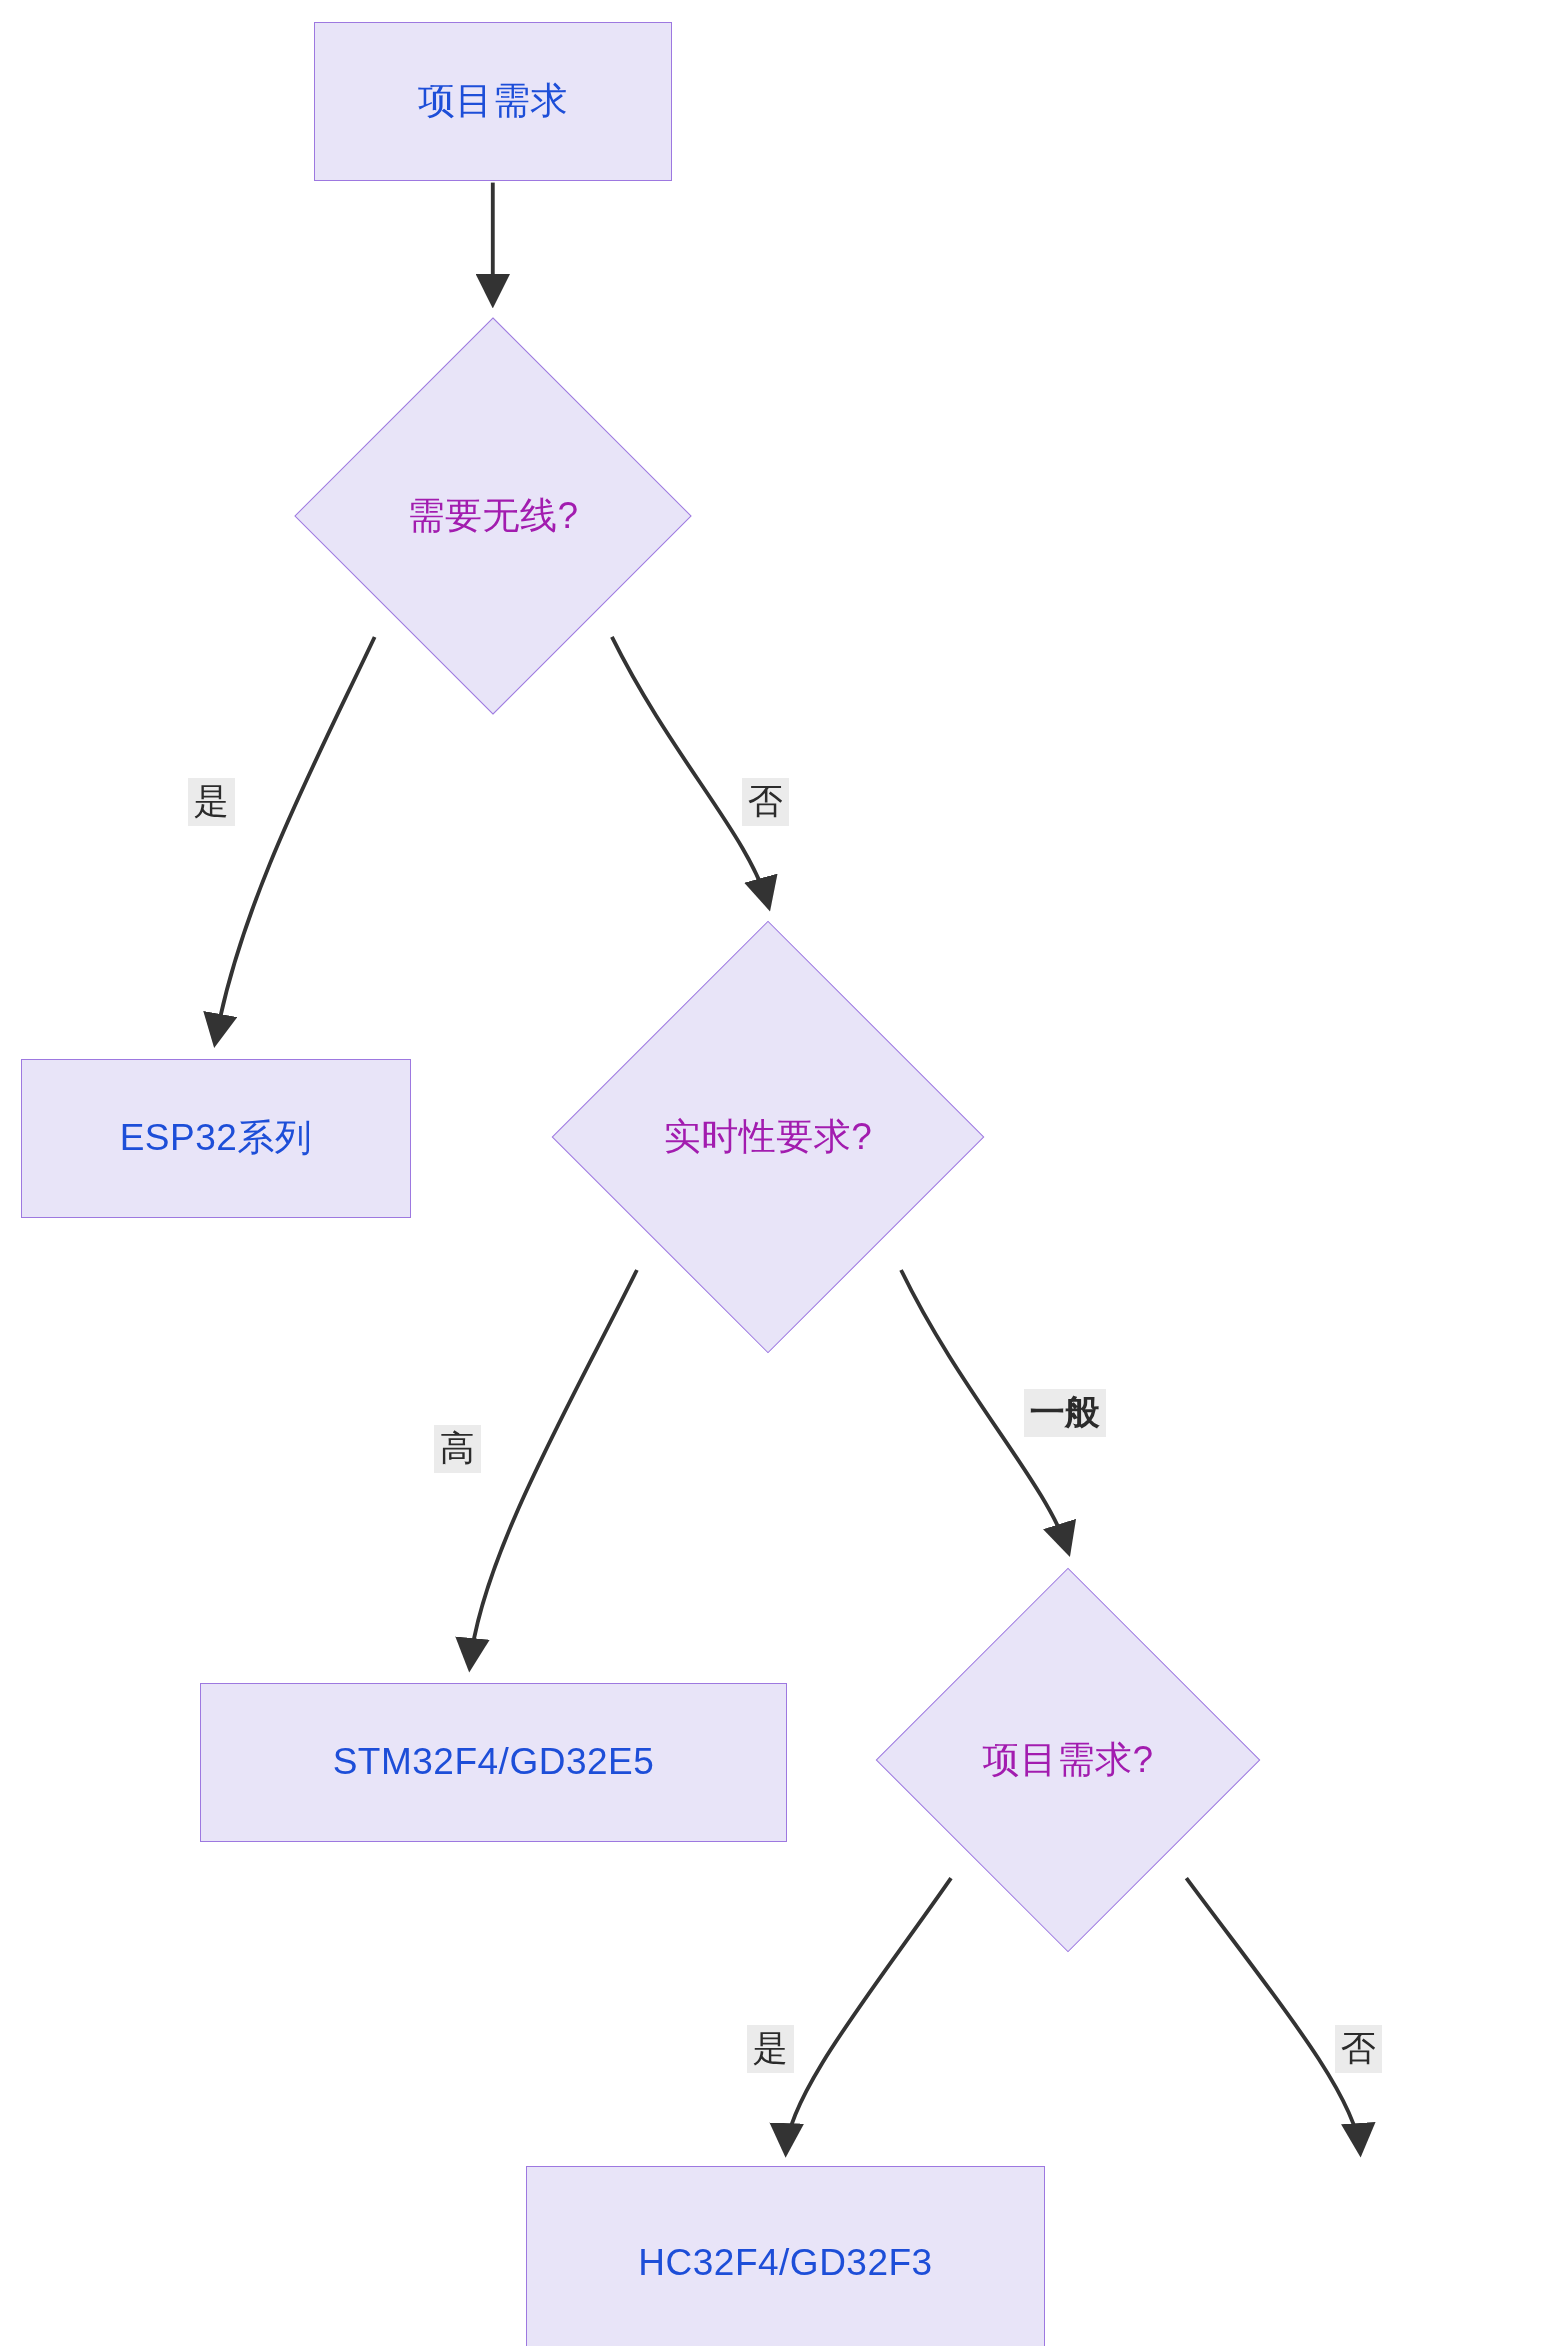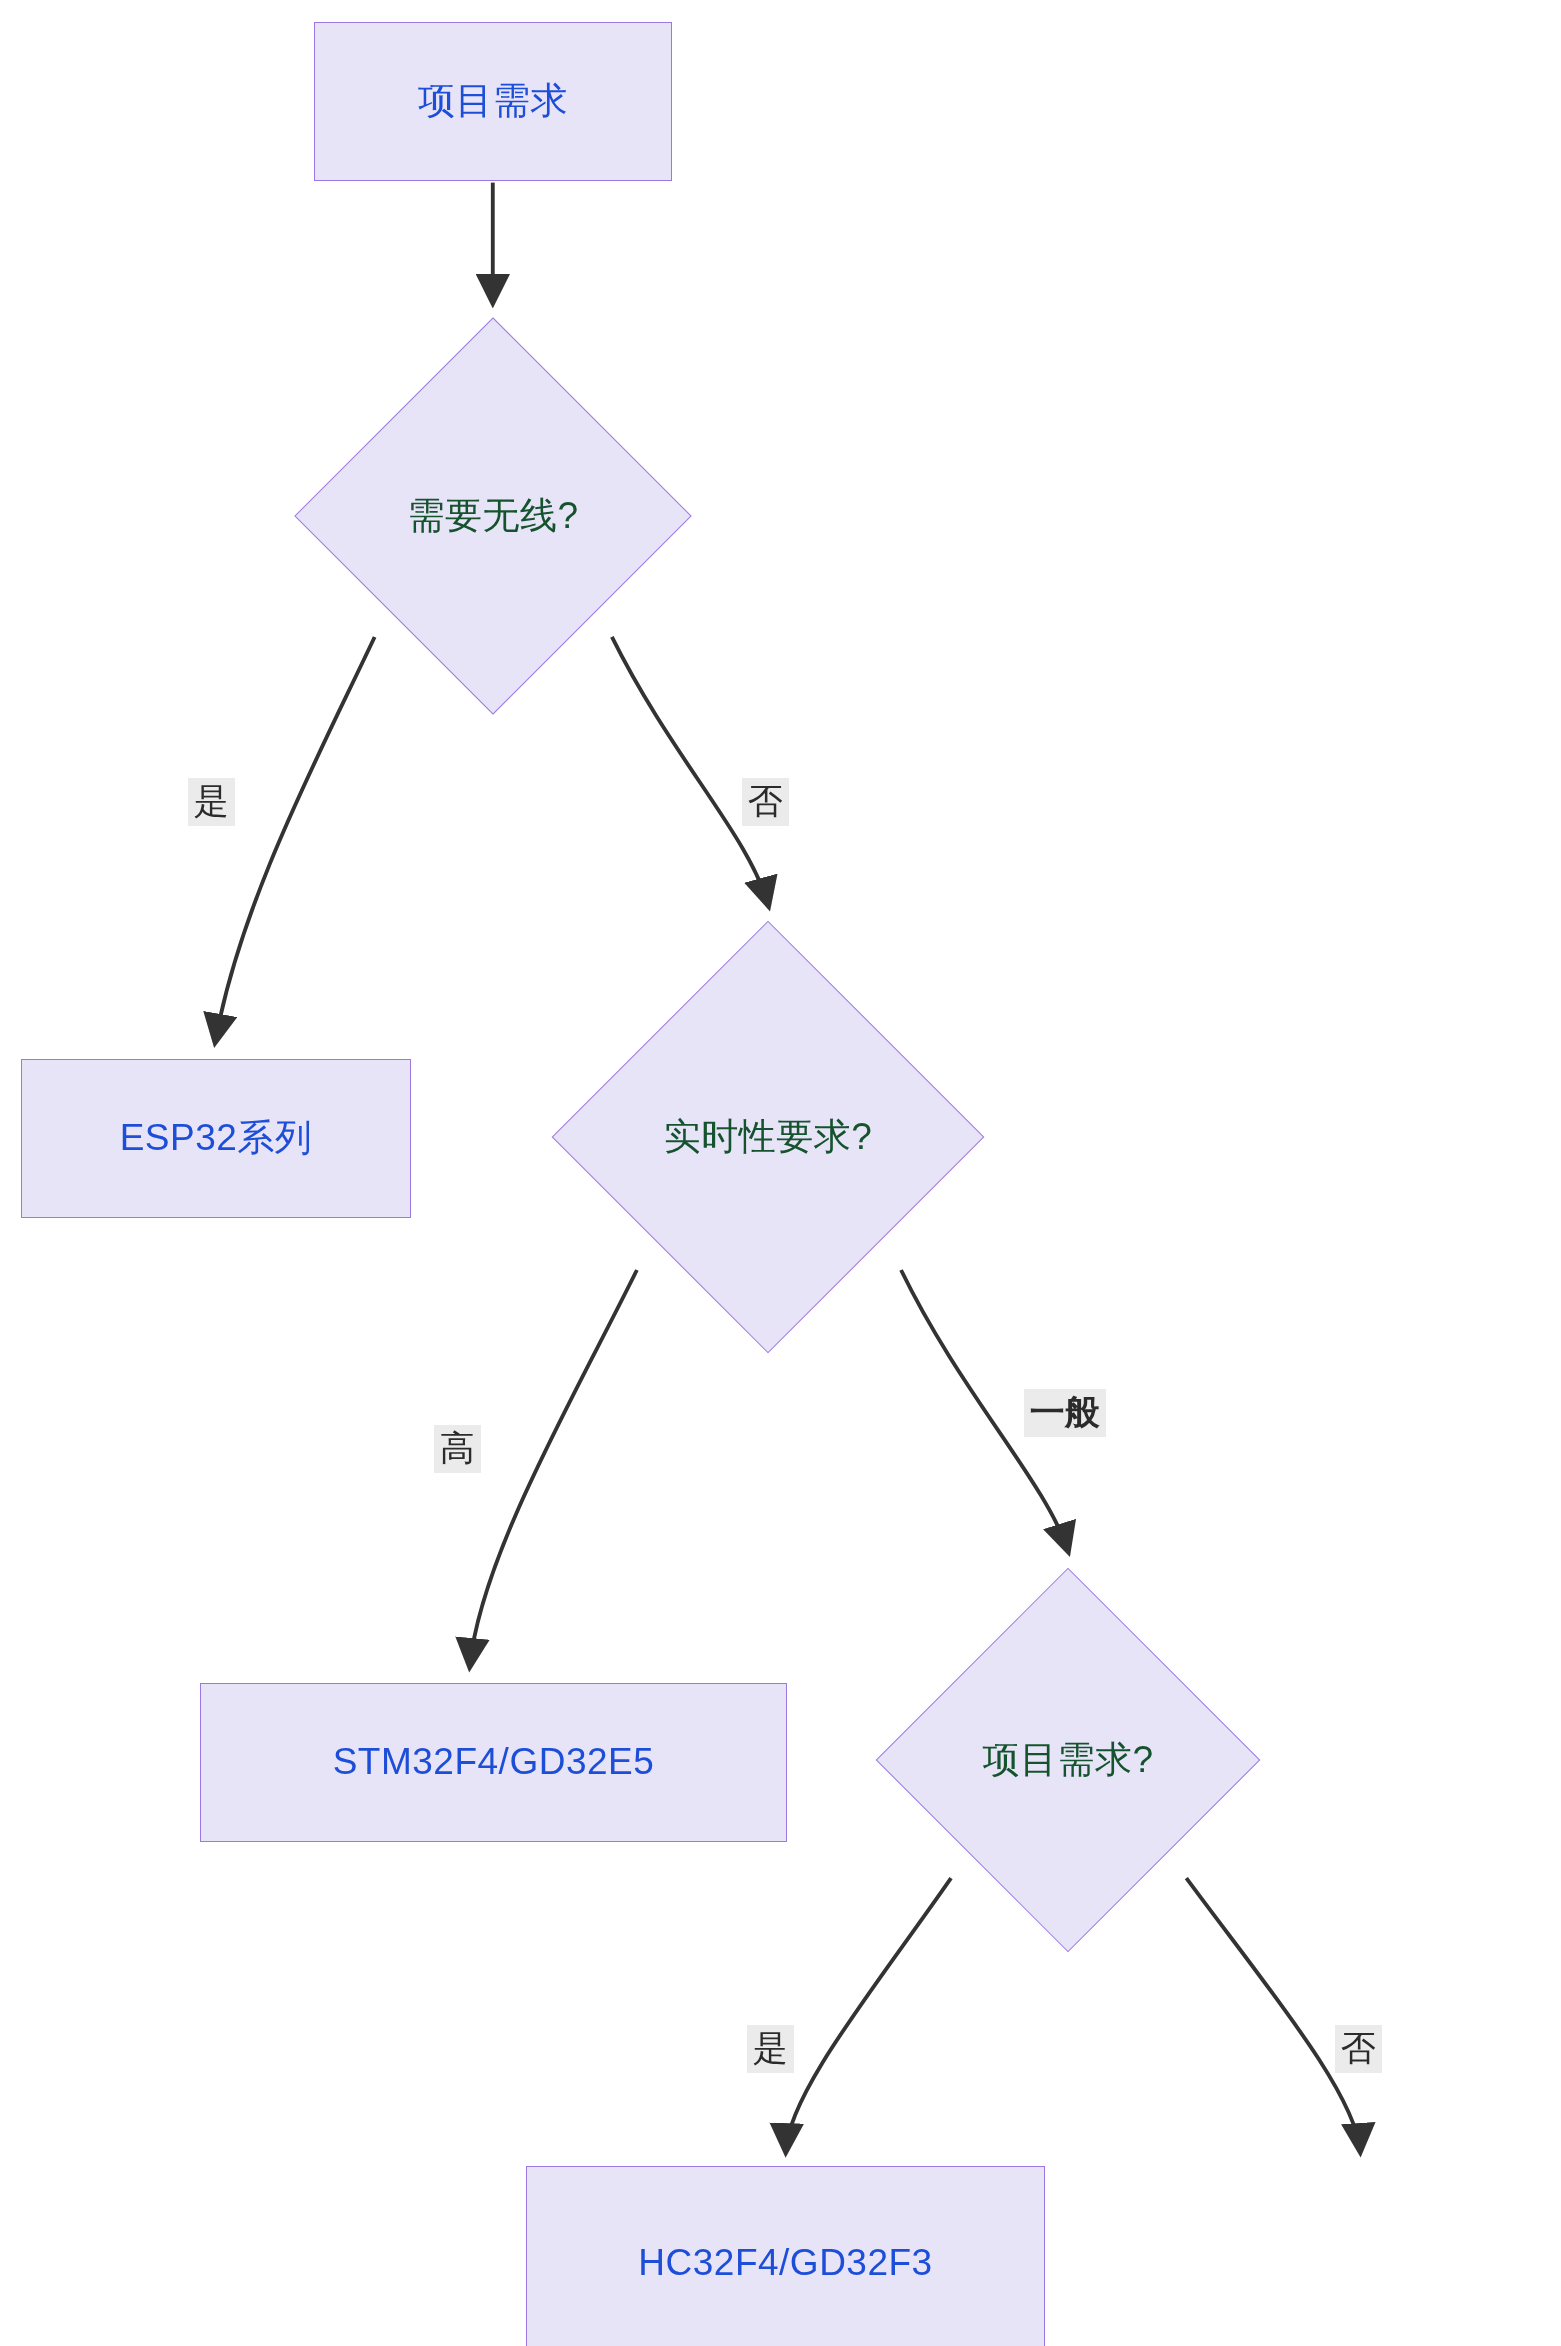--- a/index.html
+++ b/index.html
@@ -60,21 +60,21 @@
   }
   .decision .dia-text {
     position: absolute;
     left: 0;
     top: 0;
     width: 100%;
     height: 100%;
     display: flex;
     align-items: center;
     justify-content: center;
-    color: #14532d;
+    color: #a21caf;
     font-size: 37px;
     white-space: nowrap;
     letter-spacing: 0.5px;
   }
   .edge-label {
     position: absolute;
     background: #ebebeb;
     color: #2b2b2b;
     font-size: 35px;
     line-height: 1.05;

